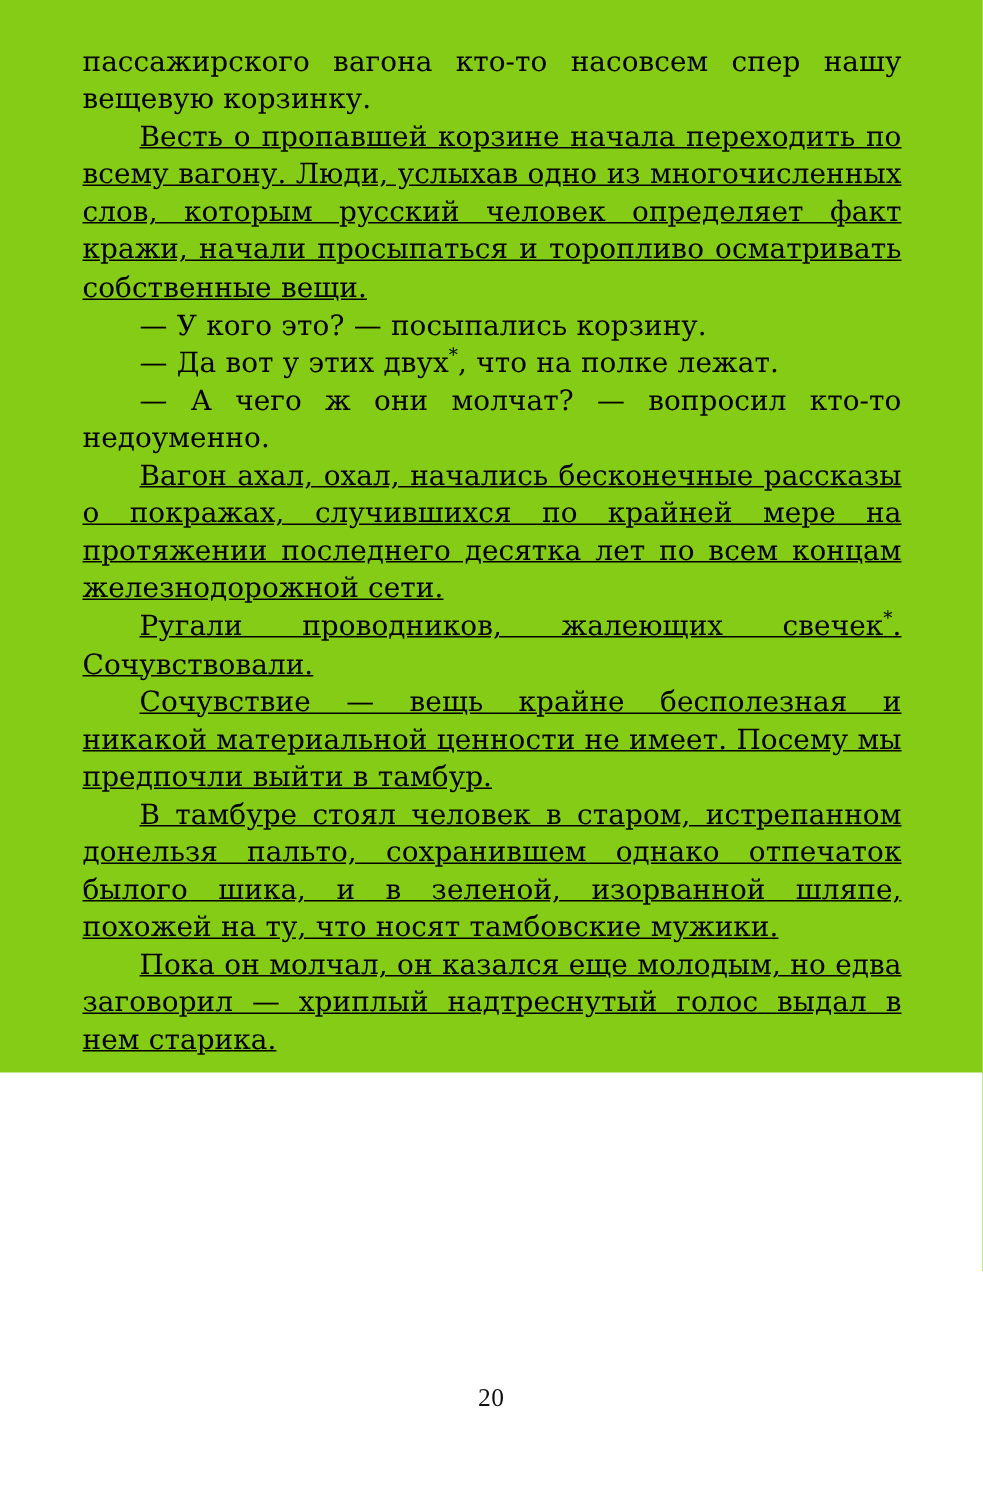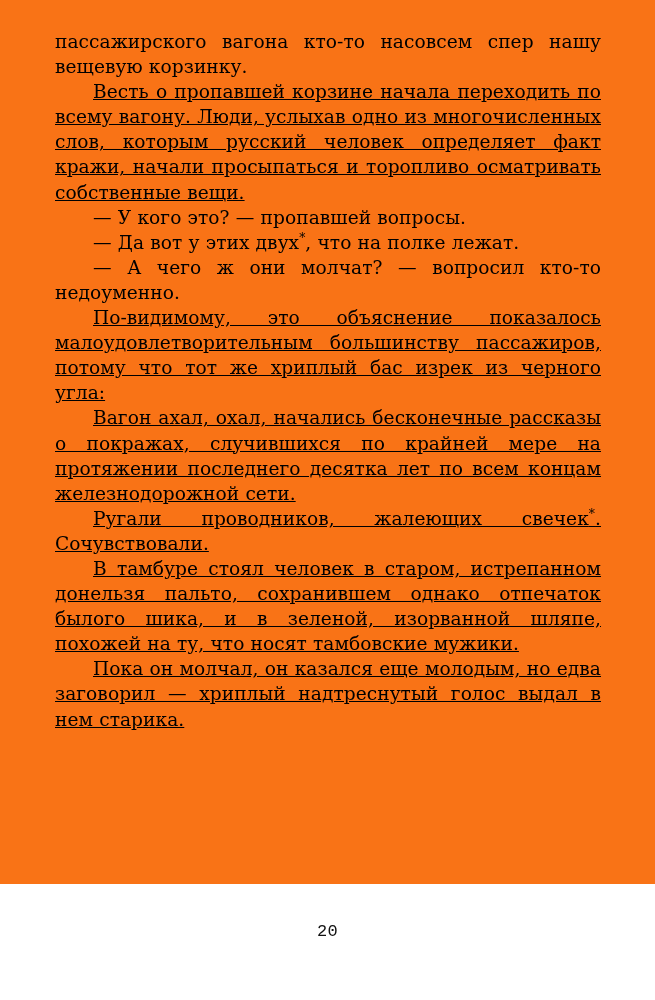--- a/index.html
+++ b/index.html
@@ -10,22 +10,22 @@
     width: 655px;
     height: 1000px;
     background: #ffffff;
     font-family: "DejaVu Serif", "Liberation Serif", serif;
     color: #000000;
     overflow: hidden;
   }
   #page {
     position: relative;
     width: 655px;
-    height: 884px;
-    background: #f97316;
+    height: 715px;
+    background: #84cc16;
   }
   #text-column {
     position: absolute;
     left: 55px;
     top: 29px;
     width: 546px;
   }
   .para {
     margin: 0;
     font-size: 18.6px;
@@ -59,50 +59,50 @@
     font-size: 0.66em;
     line-height: 0;
   }
   #page-number {
     position: absolute;
     left: 0;
     top: 922px;
     width: 655px;
     text-align: center;
     font-size: 17px;
-    font-family: Liberation Mono, monospace;
+    font-family: Liberation Serif, serif;
     color: #111111;
     letter-spacing: 0.4px;
   }
 </style>
 </head>
 <body>
 
 <div id="page">
 
   <div id="text-column">
 
     <p class="para flush">пассажирского вагона кто-то насовсем спер нашу вещевую корзинку.</p>
 
     <p class="para indent">Весть о пропавшей корзине начала переходить по всему вагону. Люди, услыхав одно из многочисленных слов, которым русский человек определяет факт кражи, начали просыпаться и торопливо осматривать собственные вещи.</p>
 
-    <p class="para dialogue">— У кого это? — пропавшей вопросы.</p>
+    <p class="para dialogue">— У кого это? — посыпались корзину.</p>
 
     <p class="para dialogue"><span>— Да вот у этих двух</span><span class="fn">*</span><span>, что на полке лежат.</span></p>
 
     <p class="para dialogue">— А чего ж они молчат? — вопросил кто-то недоуменно.</p>
 
 
-    <p class="para indent">По-видимому, это объяснение показалось малоудовлетворительным большинству пассажиров, потому что тот же хриплый бас изрек из черного угла:</p>
 
 
     <p class="para indent">Вагон ахал, охал, начались бесконечные рассказы о покражах, случившихся по крайней мере на протяжении последнего десятка лет по всем концам железнодорожной сети.</p>
 
     <p class="para indent"><span>Ругали проводников, жалеющих свечек</span><span class="fn">*</span><span>. Сочувствовали.</span></p>
 
+    <p class="para indent">Сочувствие — вещь крайне бесполезная и никакой материальной ценности не имеет. Посему мы предпочли выйти в тамбур.</p>
 
 
     <p class="para indent">В тамбуре стоял человек в старом, истрепанном донельзя пальто, сохранившем однако отпечаток былого шика, и в зеленой, изорванной шляпе, похожей на ту, что носят тамбовские мужики.</p>
 
     <p class="para indent">Пока он молчал, он казался еще молодым, но едва заговорил — хриплый надтреснутый голос выдал в нем старика.</p>
 
   </div>
 
   <div id="page-number">20</div>
 

